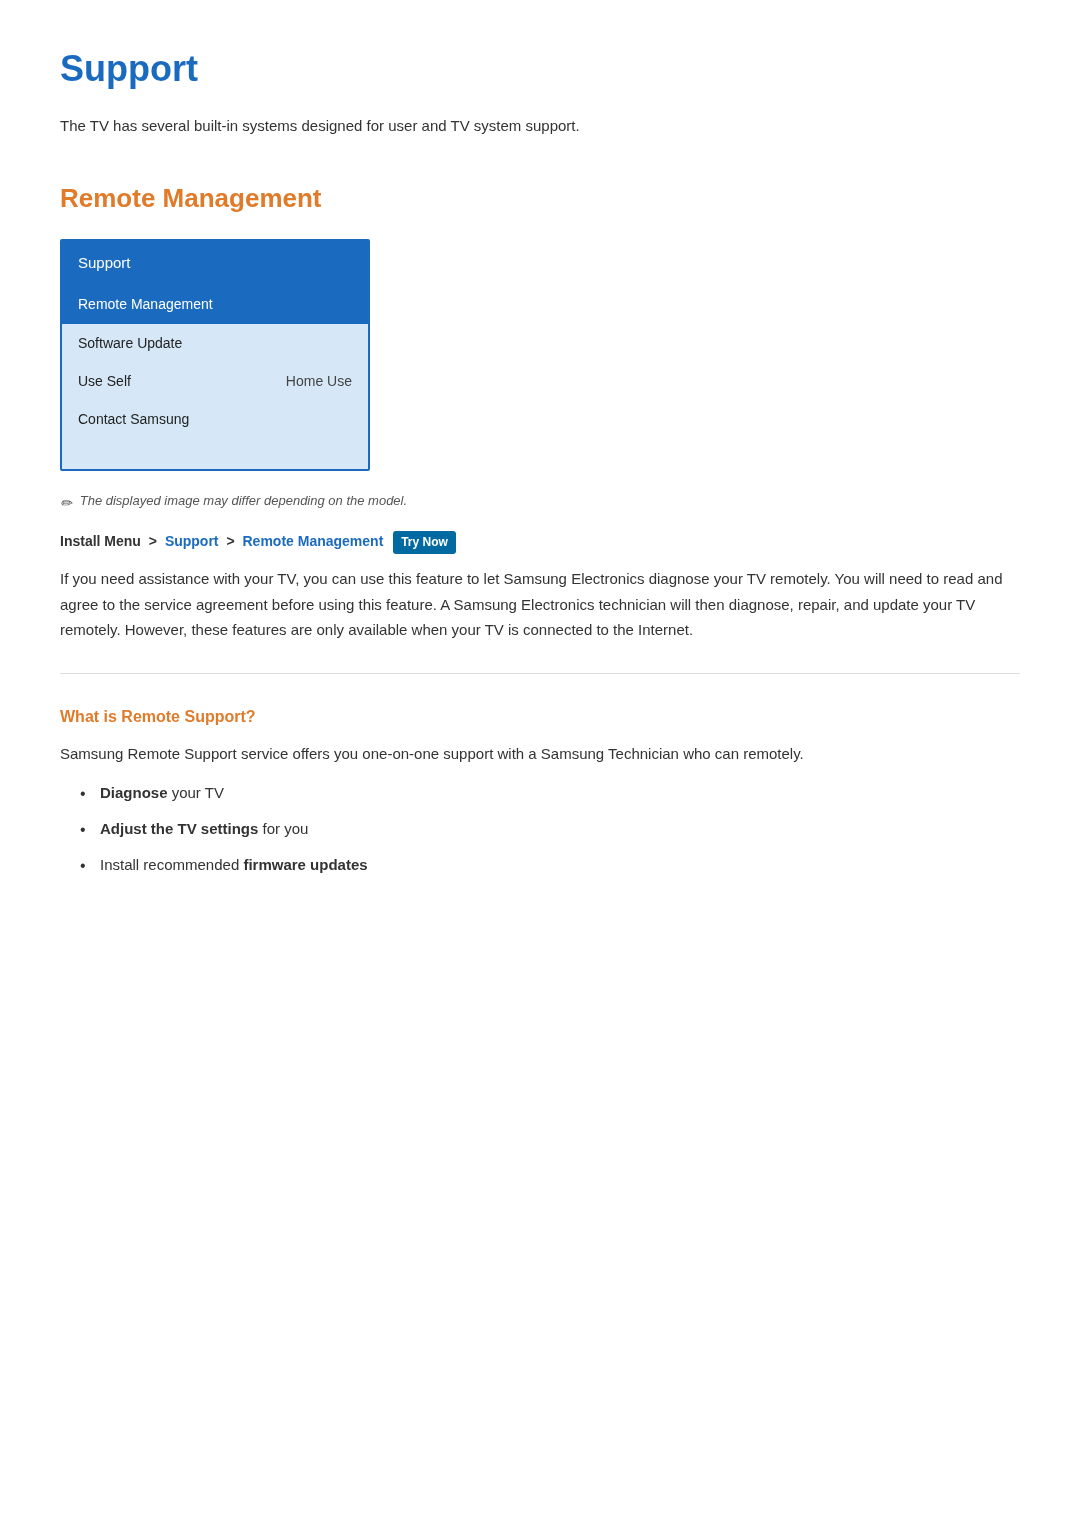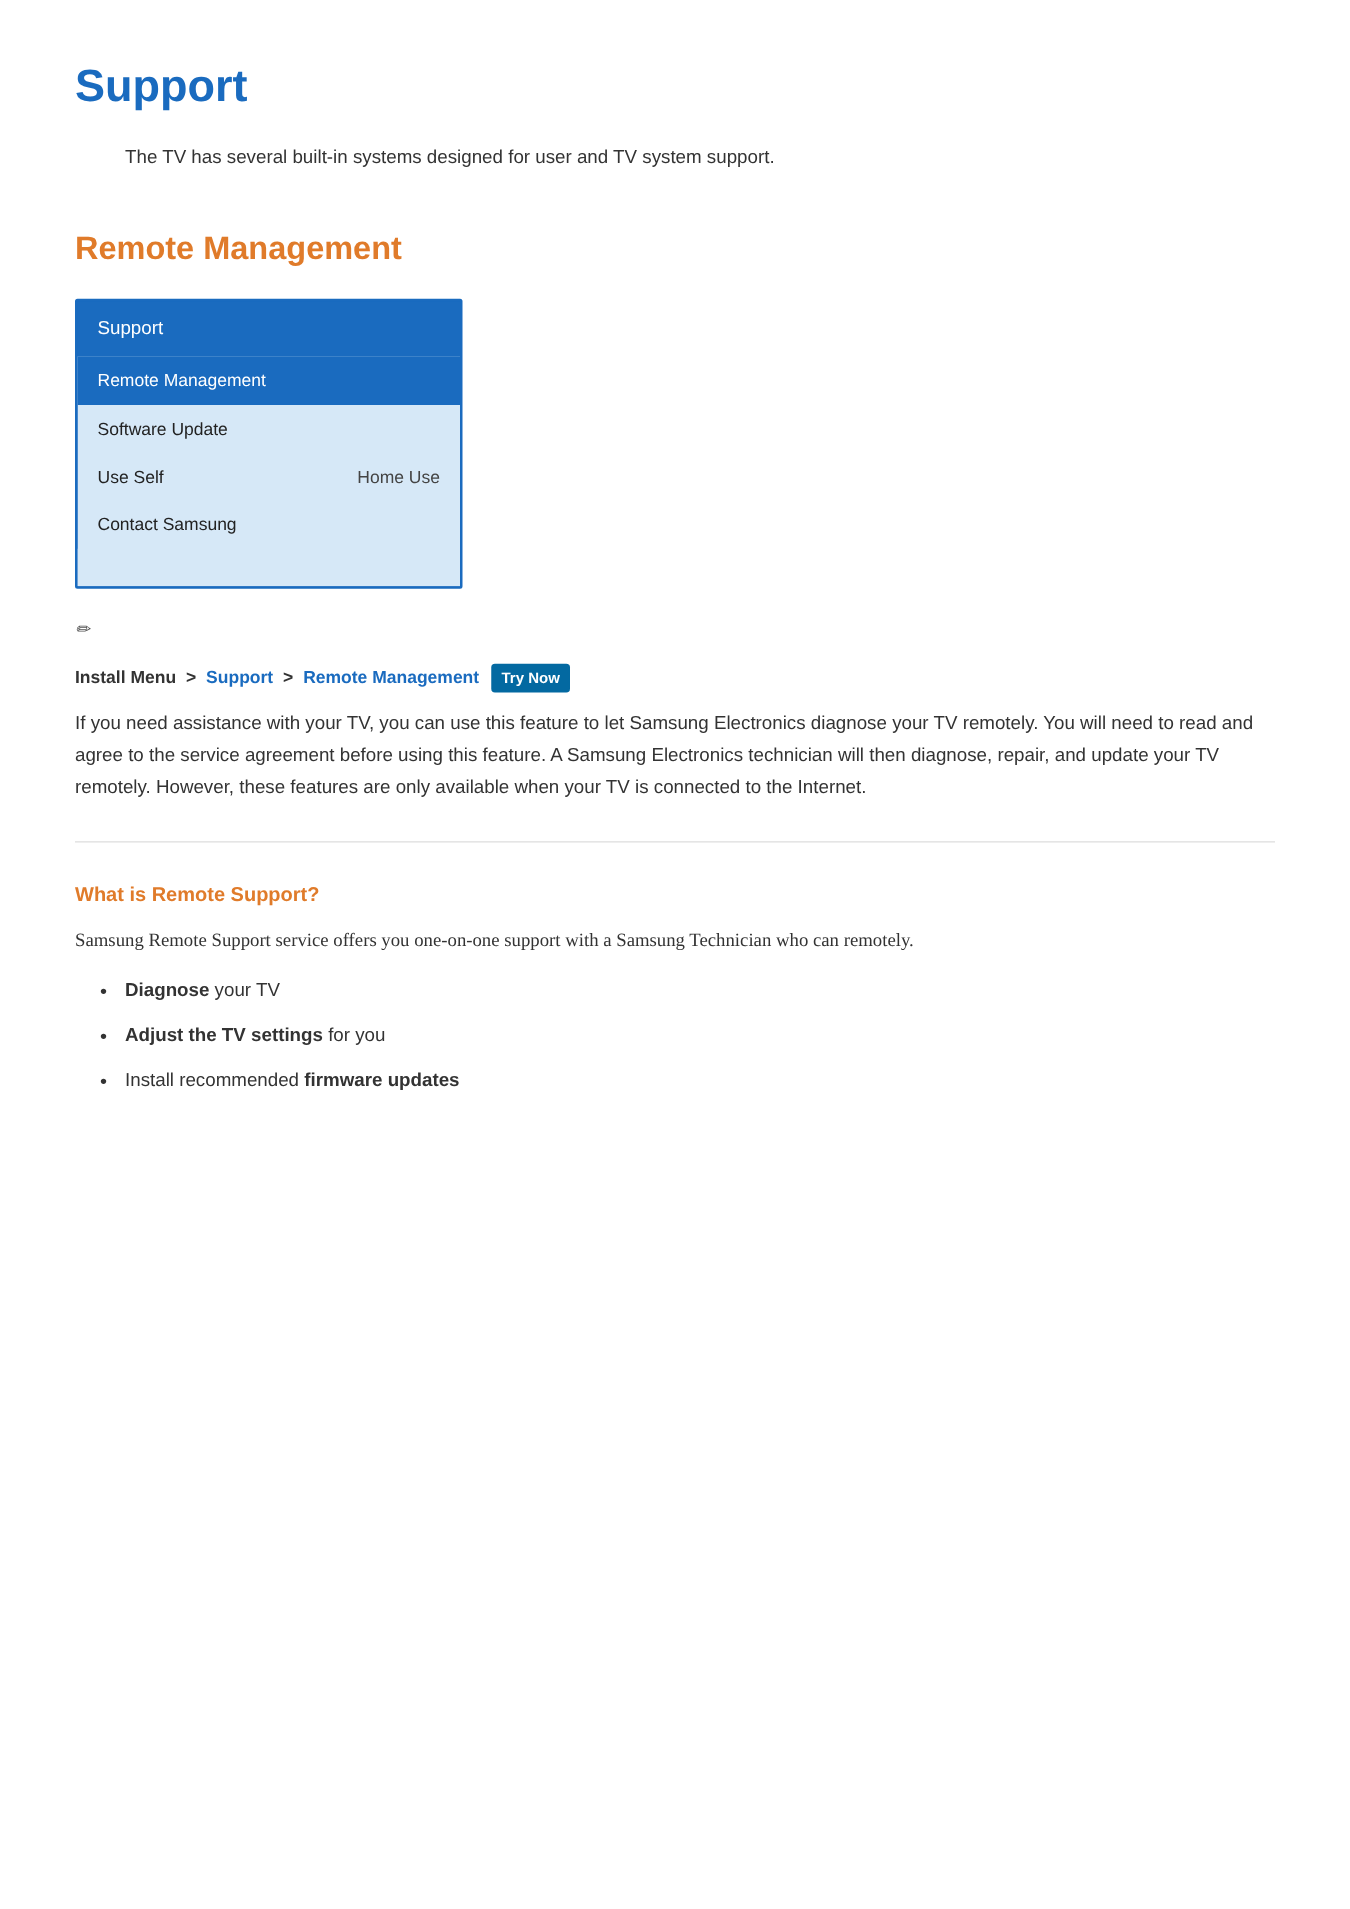--- a/index.html
+++ b/index.html
@@ -22,21 +22,20 @@
       font-size: 36px;
       font-weight: bold;
       color: #1a6bbf;
       margin-bottom: 16px;
     }
 
     .page-subtitle {
       font-size: 15px;
       color: #333;
       margin-bottom: 40px;
-      margin-left: 40px;
     }
 
     .section-title {
       font-size: 26px;
       font-weight: bold;
       color: #e07b2a;
       margin-bottom: 20px;
     }
 
     .subsection-title {
@@ -187,21 +186,20 @@
     .feature-list li strong {
       font-weight: bold;
       color: #333;
     }
 
     .intro-text {
       font-size: 15px;
       color: #333;
       line-height: 1.7;
       margin-bottom: 6px;
-      font-family: Liberation Serif, serif;
     }
   </style>
 </head>
 <body>
 
 <h1 class="page-title">Support</h1>
 
 <p class="page-subtitle">The TV has several built-in systems designed for user and TV system support.</p>
 
 <h2 class="section-title">Remote Management</h2>
@@ -221,20 +219,21 @@
     </div>
     <div class="tv-menu-item">
       <span>Contact Samsung</span>
     </div>
     <div class="tv-menu-spacer"></div>
   </div>
 </div>
 
 <div class="note-line">
   <span class="note-icon">✏</span>
+  <span>The displayed image may differ depending on the model.</span>
 </div>
 
 <div class="breadcrumb">
   <span class="bc-plain">Install Menu</span>
   <span class="bc-separator"> &gt; </span>
   <span class="bc-link">Support</span>
   <span class="bc-separator"> &gt; </span>
   <span class="bc-link">Remote Management</span>
   <span class="try-now-badge">Try Now</span>
 </div>

